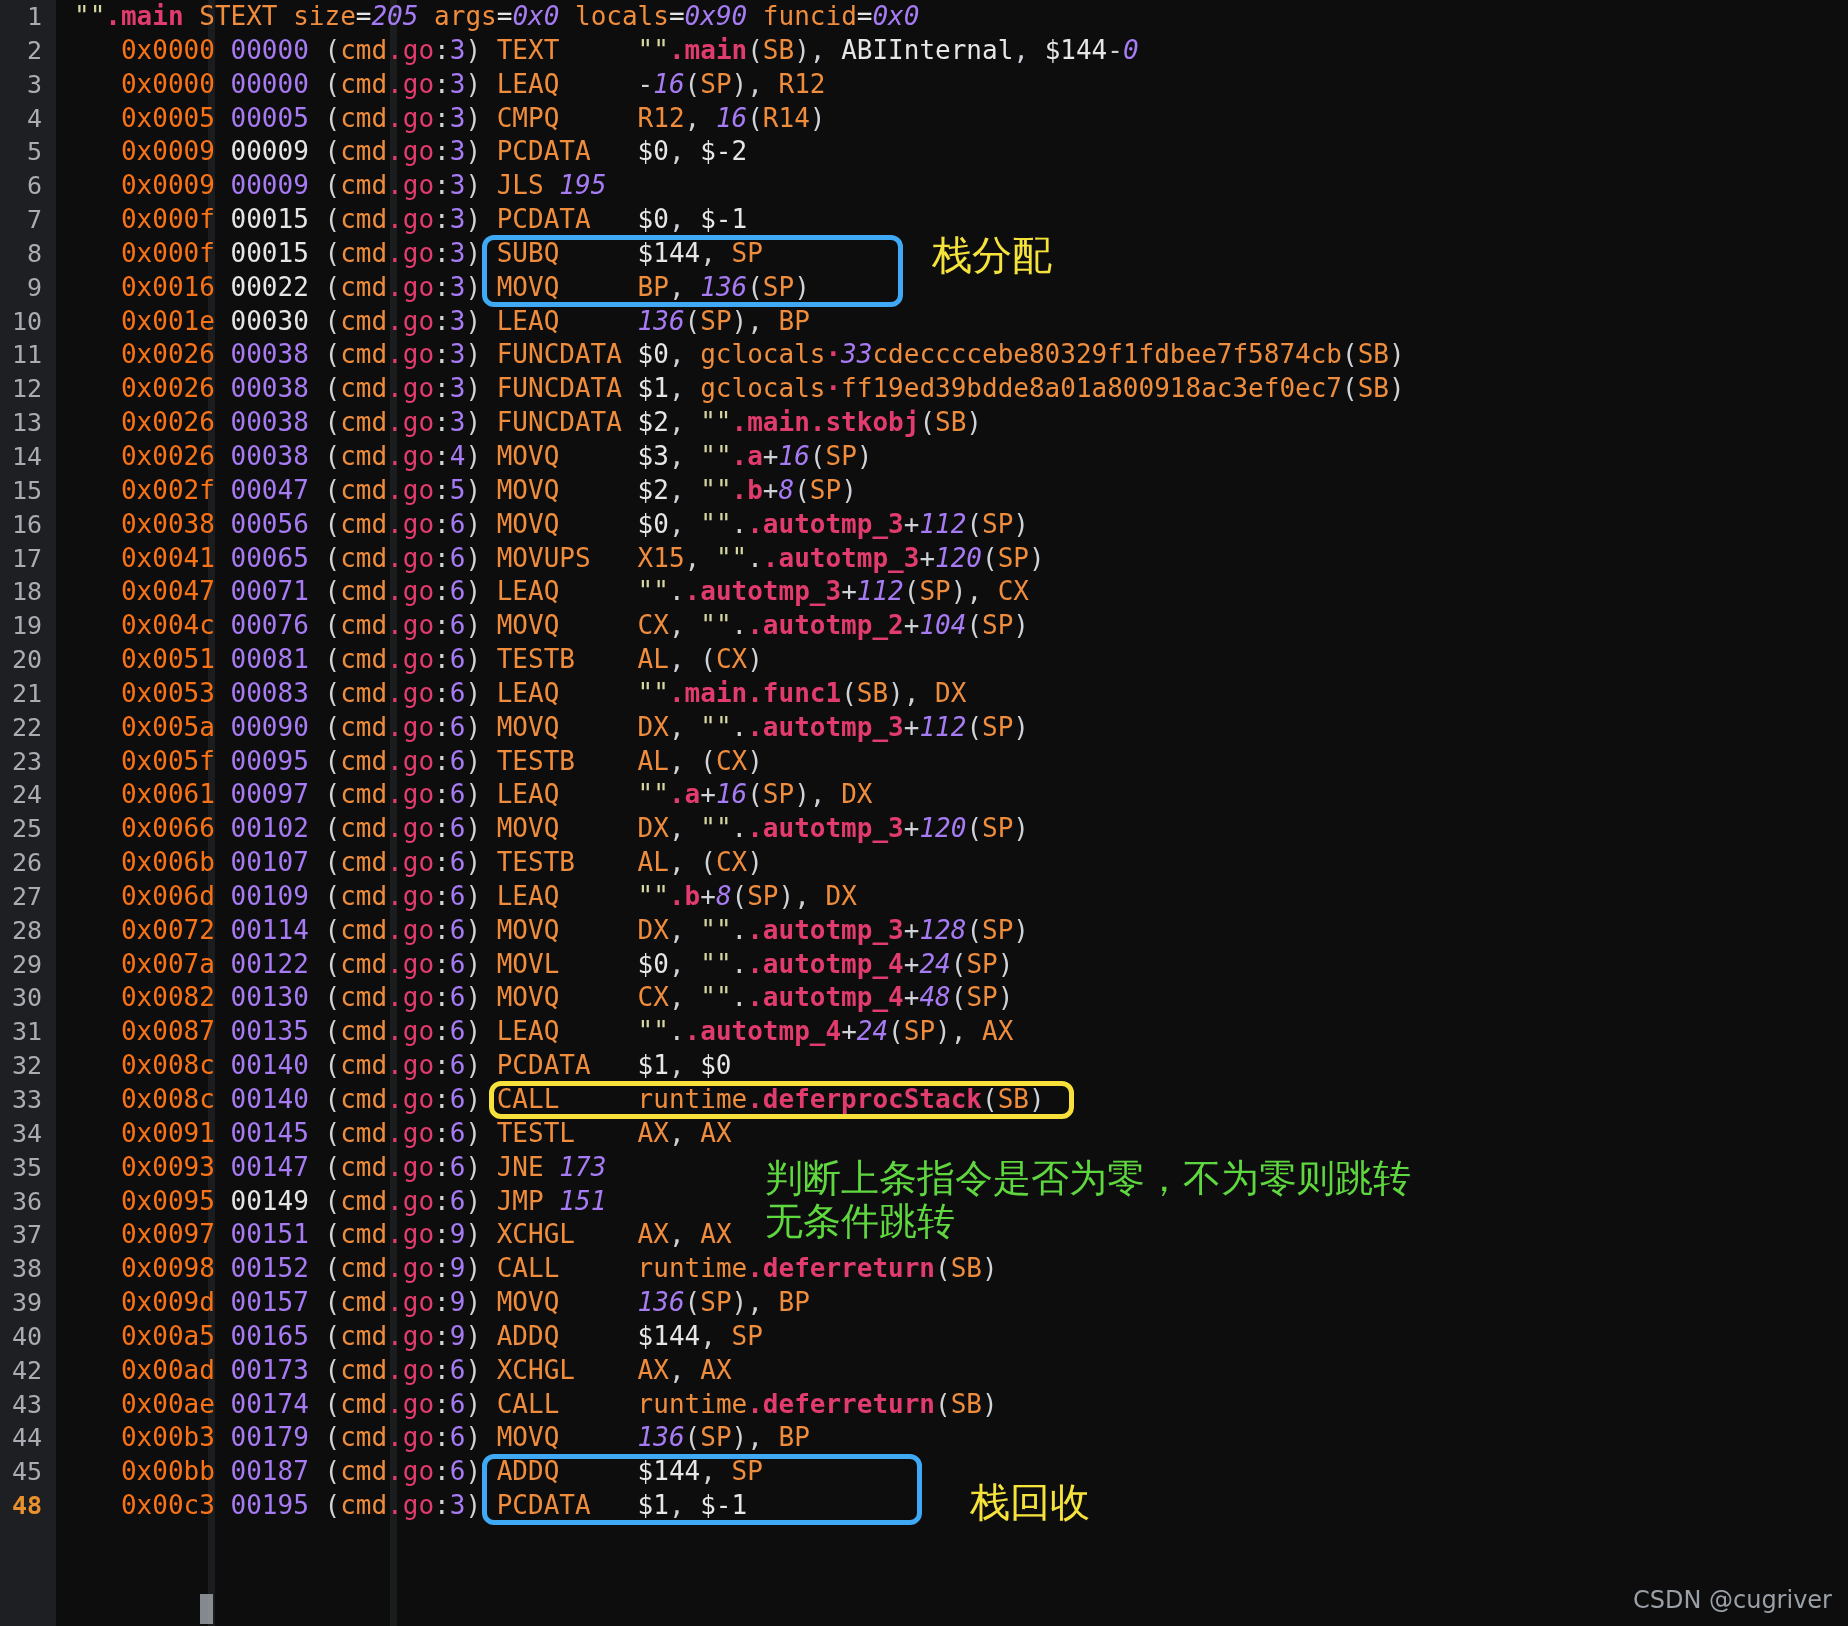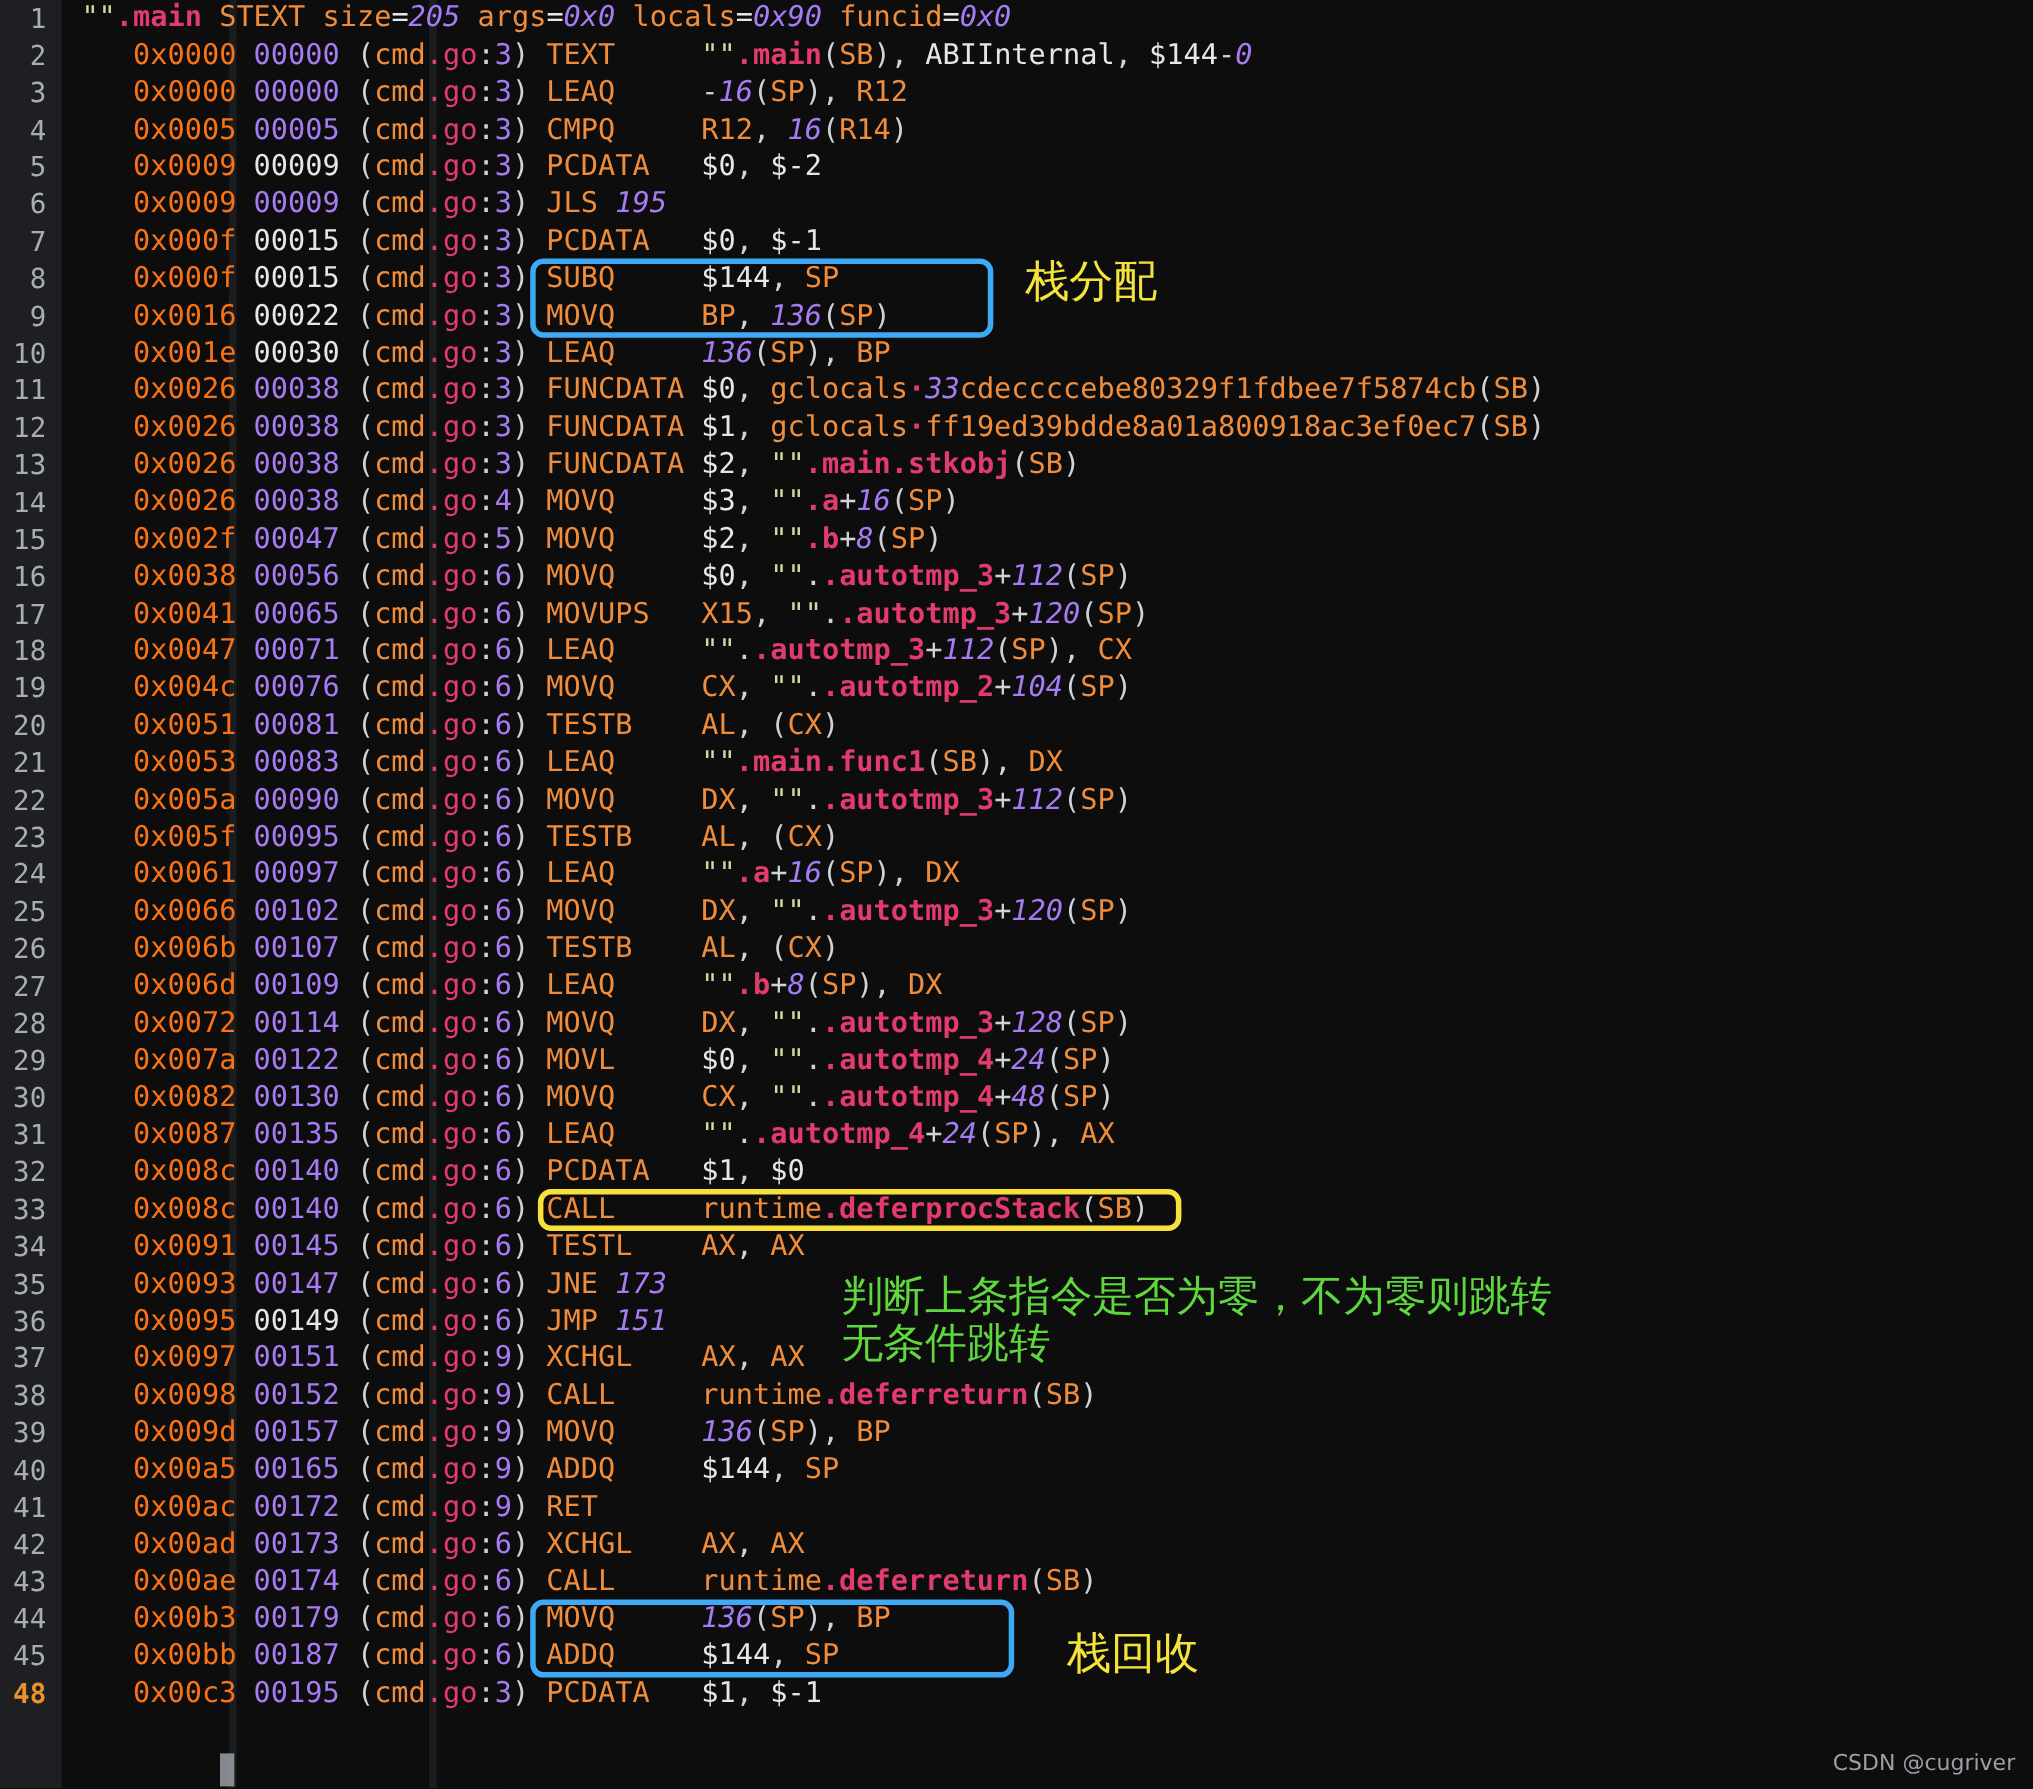--- a/index.html
+++ b/index.html
@@ -55,21 +55,21 @@
 
   .anno{
     position:absolute;white-space:pre;
     font-family:"DejaVu Sans","Liberation Sans",sans-serif;
   }
   .anno.y{color:#f5e33c;font-size:40px;}
   .anno.g{color:#5fd73f;font-size:38px;line-height:43px;}
 
   .watermark{
     position:absolute;right:16px;bottom:12px;
-    color:#9aa0a6;font-size:20px;
+    color:#9aa0a6;font-size:24px;
     font-family:"DejaVu Sans","Liberation Sans",sans-serif;
   }
   .cursor{
     position:absolute;width:13px;height:30px;background:#9aa0a6;opacity:.85;
   }
 </style>
 </head>
 <body>
 
 <div id="editor">
@@ -112,21 +112,20 @@
       <div class="line"><span class="ln">31</span><span class="code">   <span class="addr">0x0087</span> <span class="offp">00135</span> <span class="paren">(</span><span class="file">cmd</span><span class="dot">.</span><span class="fext">go</span><span class="paren">:</span><span class="lnum">6</span><span class="paren">)</span> <span class="mn">LEAQ</span>&nbsp;&nbsp;&nbsp;&nbsp;&nbsp;<span class="q">""</span><span class="paren">.</span><span class="sym">.autotmp_4</span><span class="paren">+</span><span class="num">24</span><span class="paren">(</span><span class="reg">SP</span><span class="paren">)</span><span class="paren">,</span><span class="paren"> </span><span class="reg">AX</span></span></div>
       <div class="line"><span class="ln">32</span><span class="code">   <span class="addr">0x008c</span> <span class="offp">00140</span> <span class="paren">(</span><span class="file">cmd</span><span class="dot">.</span><span class="fext">go</span><span class="paren">:</span><span class="lnum">6</span><span class="paren">)</span> <span class="mn">PCDATA</span>&nbsp;&nbsp;&nbsp;<span class="imm">$1</span><span class="paren">,</span><span class="paren"> </span><span class="imm">$0</span></span></div>
       <div class="line"><span class="ln">33</span><span class="code">   <span class="addr">0x008c</span> <span class="offp">00140</span> <span class="paren">(</span><span class="file">cmd</span><span class="dot">.</span><span class="fext">go</span><span class="paren">:</span><span class="lnum">6</span><span class="paren">)</span> <span class="mn">CALL</span>&nbsp;&nbsp;&nbsp;&nbsp;&nbsp;<span class="mn">runtime</span><span class="sym">.deferprocStack</span><span class="paren">(</span><span class="reg">SB</span><span class="paren">)</span></span></div>
       <div class="line"><span class="ln">34</span><span class="code">   <span class="addr">0x0091</span> <span class="offp">00145</span> <span class="paren">(</span><span class="file">cmd</span><span class="dot">.</span><span class="fext">go</span><span class="paren">:</span><span class="lnum">6</span><span class="paren">)</span> <span class="mn">TESTL</span>&nbsp;&nbsp;&nbsp;&nbsp;<span class="reg">AX</span><span class="paren">,</span><span class="paren"> </span><span class="reg">AX</span></span></div>
       <div class="line"><span class="ln">35</span><span class="code">   <span class="addr">0x0093</span> <span class="offp">00147</span> <span class="paren">(</span><span class="file">cmd</span><span class="dot">.</span><span class="fext">go</span><span class="paren">:</span><span class="lnum">6</span><span class="paren">)</span> <span class="mn">JNE</span> <span class="num">173</span></span></div>
       <div class="line"><span class="ln">36</span><span class="code">   <span class="addr">0x0095</span> <span class="off">00149</span> <span class="paren">(</span><span class="file">cmd</span><span class="dot">.</span><span class="fext">go</span><span class="paren">:</span><span class="lnum">6</span><span class="paren">)</span> <span class="mn">JMP</span> <span class="num">151</span></span></div>
       <div class="line"><span class="ln">37</span><span class="code">   <span class="addr">0x0097</span> <span class="offp">00151</span> <span class="paren">(</span><span class="file">cmd</span><span class="dot">.</span><span class="fext">go</span><span class="paren">:</span><span class="lnum">9</span><span class="paren">)</span> <span class="mn">XCHGL</span>&nbsp;&nbsp;&nbsp;&nbsp;<span class="reg">AX</span><span class="paren">,</span><span class="paren"> </span><span class="reg">AX</span></span></div>
       <div class="line"><span class="ln">38</span><span class="code">   <span class="addr">0x0098</span> <span class="offp">00152</span> <span class="paren">(</span><span class="file">cmd</span><span class="dot">.</span><span class="fext">go</span><span class="paren">:</span><span class="lnum">9</span><span class="paren">)</span> <span class="mn">CALL</span>&nbsp;&nbsp;&nbsp;&nbsp;&nbsp;<span class="mn">runtime</span><span class="sym">.deferreturn</span><span class="paren">(</span><span class="reg">SB</span><span class="paren">)</span></span></div>
       <div class="line"><span class="ln">39</span><span class="code">   <span class="addr">0x009d</span> <span class="offp">00157</span> <span class="paren">(</span><span class="file">cmd</span><span class="dot">.</span><span class="fext">go</span><span class="paren">:</span><span class="lnum">9</span><span class="paren">)</span> <span class="mn">MOVQ</span>&nbsp;&nbsp;&nbsp;&nbsp;&nbsp;<span class="num">136</span><span class="paren">(</span><span class="reg">SP</span><span class="paren">)</span><span class="paren">,</span><span class="paren"> </span><span class="reg">BP</span></span></div>
       <div class="line"><span class="ln">40</span><span class="code">   <span class="addr">0x00a5</span> <span class="offp">00165</span> <span class="paren">(</span><span class="file">cmd</span><span class="dot">.</span><span class="fext">go</span><span class="paren">:</span><span class="lnum">9</span><span class="paren">)</span> <span class="mn">ADDQ</span>&nbsp;&nbsp;&nbsp;&nbsp;&nbsp;<span class="imm">$144</span><span class="paren">,</span><span class="paren"> </span><span class="reg">SP</span></span></div>
-      <div class="line"><span class="ln">41</span><span class="code">   <span class="addr">0x00ac</span> <span class="offp">00172</span> <span class="paren">(</span><span class="file">cmd</span><span class="dot">.</span><span class="fext">go</span><span class="paren">:</span><span class="lnum">9</span><span class="paren">)</span> <span class="mn">RET</span></span></div>
       <div class="line"><span class="ln">42</span><span class="code">   <span class="addr">0x00ad</span> <span class="offp">00173</span> <span class="paren">(</span><span class="file">cmd</span><span class="dot">.</span><span class="fext">go</span><span class="paren">:</span><span class="lnum">6</span><span class="paren">)</span> <span class="mn">XCHGL</span>&nbsp;&nbsp;&nbsp;&nbsp;<span class="reg">AX</span><span class="paren">,</span><span class="paren"> </span><span class="reg">AX</span></span></div>
       <div class="line"><span class="ln">43</span><span class="code">   <span class="addr">0x00ae</span> <span class="offp">00174</span> <span class="paren">(</span><span class="file">cmd</span><span class="dot">.</span><span class="fext">go</span><span class="paren">:</span><span class="lnum">6</span><span class="paren">)</span> <span class="mn">CALL</span>&nbsp;&nbsp;&nbsp;&nbsp;&nbsp;<span class="mn">runtime</span><span class="sym">.deferreturn</span><span class="paren">(</span><span class="reg">SB</span><span class="paren">)</span></span></div>
       <div class="line"><span class="ln">44</span><span class="code">   <span class="addr">0x00b3</span> <span class="offp">00179</span> <span class="paren">(</span><span class="file">cmd</span><span class="dot">.</span><span class="fext">go</span><span class="paren">:</span><span class="lnum">6</span><span class="paren">)</span> <span class="mn">MOVQ</span>&nbsp;&nbsp;&nbsp;&nbsp;&nbsp;<span class="num">136</span><span class="paren">(</span><span class="reg">SP</span><span class="paren">)</span><span class="paren">,</span><span class="paren"> </span><span class="reg">BP</span></span></div>
       <div class="line"><span class="ln">45</span><span class="code">   <span class="addr">0x00bb</span> <span class="offp">00187</span> <span class="paren">(</span><span class="file">cmd</span><span class="dot">.</span><span class="fext">go</span><span class="paren">:</span><span class="lnum">6</span><span class="paren">)</span> <span class="mn">ADDQ</span>&nbsp;&nbsp;&nbsp;&nbsp;&nbsp;<span class="imm">$144</span><span class="paren">,</span><span class="paren"> </span><span class="reg">SP</span></span></div>
       <div class="line active"><span class="ln">48</span><span class="code">   <span class="addr">0x00c3</span> <span class="offp">00195</span> <span class="paren">(</span><span class="file">cmd</span><span class="dot">.</span><span class="fext">go</span><span class="paren">:</span><span class="lnum">3</span><span class="paren">)</span> <span class="mn">PCDATA</span>&nbsp;&nbsp;&nbsp;<span class="imm">$1</span><span class="paren">,</span><span class="paren"> </span><span class="imm">$-1</span></span></div>
     </div>
 
   <div class="box blue" id="box-alloc" style="left: 482px; width: 421px; top: 234.95px; height: 71.7px;"></div>
   <div class="box yellow" id="box-call" style="left: 489px; width: 585px; top: 1081.2px; height: 37.85px;"></div>
   <div class="box blue" id="box-free" style="left: 482px; width: 440px; top: 1453.55px; height: 71.7px;"></div>

